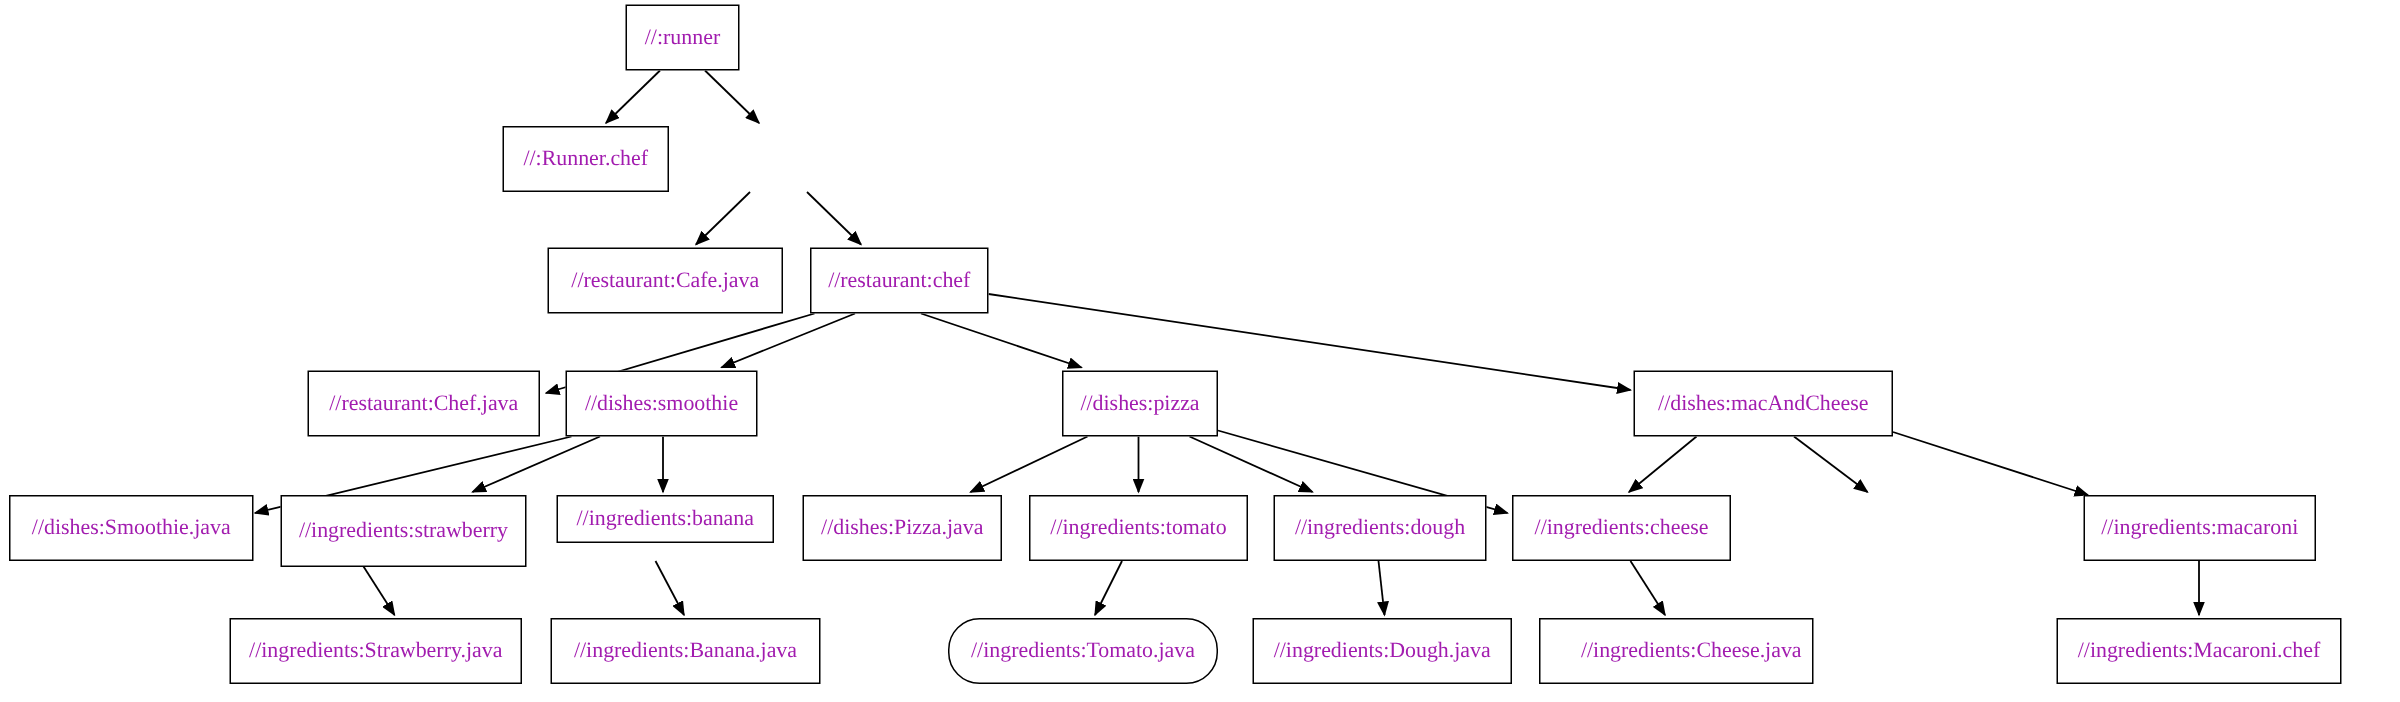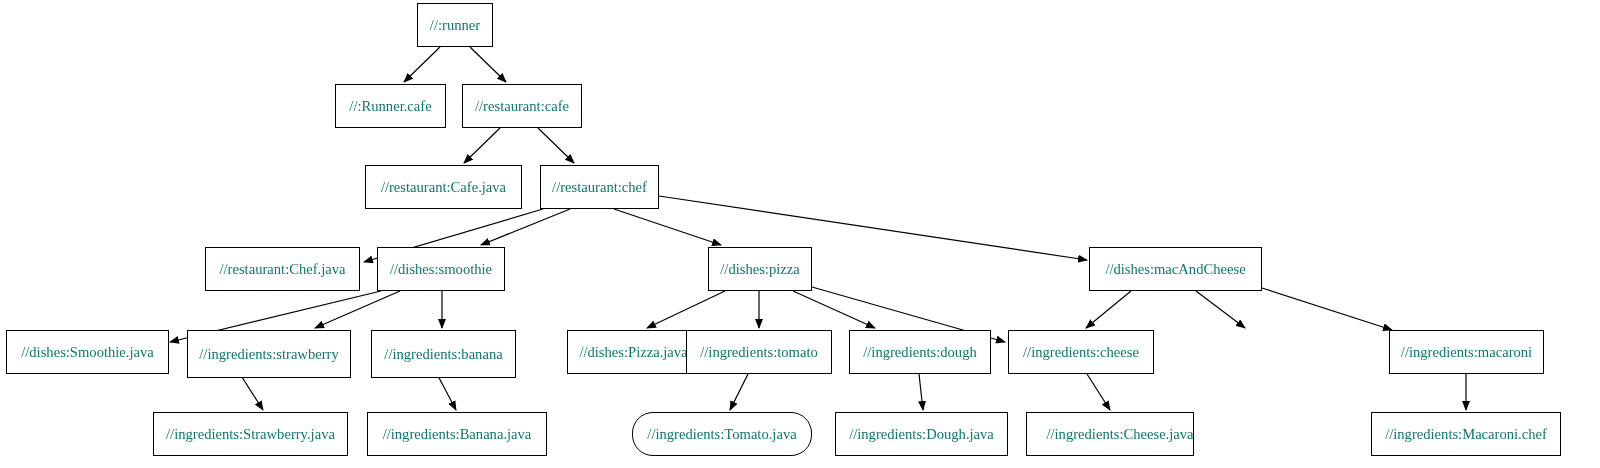--- a/index.html
+++ b/index.html
@@ -32,21 +32,21 @@
   }
   .graph-node {
     position: absolute;
     box-sizing: border-box;
     border: 1px solid #000000;
     background: #ffffff;
     display: flex;
     align-items: center;
     justify-content: center;
     font-size: 14.6px;
-    color: #0f766e;
+    color: #a21caf;
     line-height: 1;
     white-space: nowrap;
     letter-spacing: 0px;
   }
   .graph-node .node-label {
     display: block;
     padding: 0 2px;
   }
 </style>
 </head>
@@ -86,24 +86,21 @@
         <line x1="1087" y1="374" x2="1110" y2="410" stroke="#000000" stroke-width="1.2" marker-end="url(#arrowhead)"></line>
         <line x1="1466" y1="374" x2="1466" y2="410" stroke="#000000" stroke-width="1.2" marker-end="url(#arrowhead)"></line>
       </g>
   </svg>
 
   <div id="node-layer">
       <div class="graph-node" style="left: 417px; top: 3px; width: 76px; height: 44px;">
         <span class="node-label">//:runner</span>
       </div>
       <div class="graph-node" style="left: 335px; top: 84px; width: 111px; height: 44px;">
-        <span class="node-label">//:Runner.cafe</span>
-      </div>
-      <div class="graph-node" style="left: 462px; top: 84px; width: 120px; height: 44px;">
-        <span class="node-label">//restaurant:cafe</span>
+        <span class="node-label">//:Runner.chef</span>
       </div>
       <div class="graph-node" style="left: 365px; top: 165px; width: 157px; height: 44px;">
         <span class="node-label">//restaurant:Cafe.java</span>
       </div>
       <div class="graph-node" style="left: 540px; top: 165px; width: 119px; height: 44px;">
         <span class="node-label">//restaurant:chef</span>
       </div>
       <div class="graph-node" style="left: 205px; top: 247px; width: 155px; height: 44px;">
         <span class="node-label">//restaurant:Chef.java</span>
       </div>
@@ -115,24 +112,24 @@
       </div>
       <div class="graph-node" style="left: 1089px; top: 247px; width: 173px; height: 44px; align-items: center;">
         <span class="node-label">//dishes:macAndCheese</span>
       </div>
       <div class="graph-node" style="left: 6px; top: 330px; width: 163px; height: 44px;">
         <span class="node-label">//dishes:Smoothie.java</span>
       </div>
       <div class="graph-node" style="left: 187px; top: 330px; width: 164px; height: 48px; text-align: center;">
         <span class="node-label">//ingredients:strawberry</span>
       </div>
-      <div class="graph-node" style="left: 371px; top: 330px; width: 145px; height: 48px;">
+      <div class="graph-node" style="left: 371px; top: 330px; width: 145px; height: 32px;">
         <span class="node-label">//ingredients:banana</span>
       </div>
-      <div class="graph-node" style="left: 535px; top: 330px; width: 133px; height: 44px; margin-left: 32px;">
+      <div class="graph-node" style="left: 535px; top: 330px; width: 133px; height: 44px;">
         <span class="node-label">//dishes:Pizza.java</span>
       </div>
       <div class="graph-node" style="left: 686px; top: 330px; width: 146px; height: 44px;">
         <span class="node-label">//ingredients:tomato</span>
       </div>
       <div class="graph-node" style="left: 849px; top: 330px; width: 142px; height: 44px;">
         <span class="node-label">//ingredients:dough</span>
       </div>
       <div class="graph-node" style="left: 1008px; top: 330px; width: 146px; height: 44px;">
         <span class="node-label">//ingredients:cheese</span>
@@ -145,21 +142,21 @@
       </div>
       <div class="graph-node" style="left: 367px; top: 412px; width: 180px; height: 44px;">
         <span class="node-label">//ingredients:Banana.java</span>
       </div>
       <div class="graph-node" style="left: 632px; top: 412px; width: 180px; height: 44px; border-radius: 21px;">
         <span class="node-label">//ingredients:Tomato.java</span>
       </div>
       <div class="graph-node" style="left: 835px; top: 412px; width: 173px; height: 44px;">
         <span class="node-label">//ingredients:Dough.java</span>
       </div>
-      <div class="graph-node" style="left: 1026px; top: 412px; width: 168px; height: 44px; padding-left: 20px;">
+      <div class="graph-node" style="left: 1026px; top: 412px; width: 183px; height: 44px; padding-left: 20px;">
         <span class="node-label">//ingredients:Cheese.java</span>
       </div>
       <div class="graph-node" style="left: 1371px; top: 412px; width: 190px; height: 44px;">
         <span class="node-label">//ingredients:Macaroni.chef</span>
       </div>
     </div>
 
 </div>
 
 </body></html>

